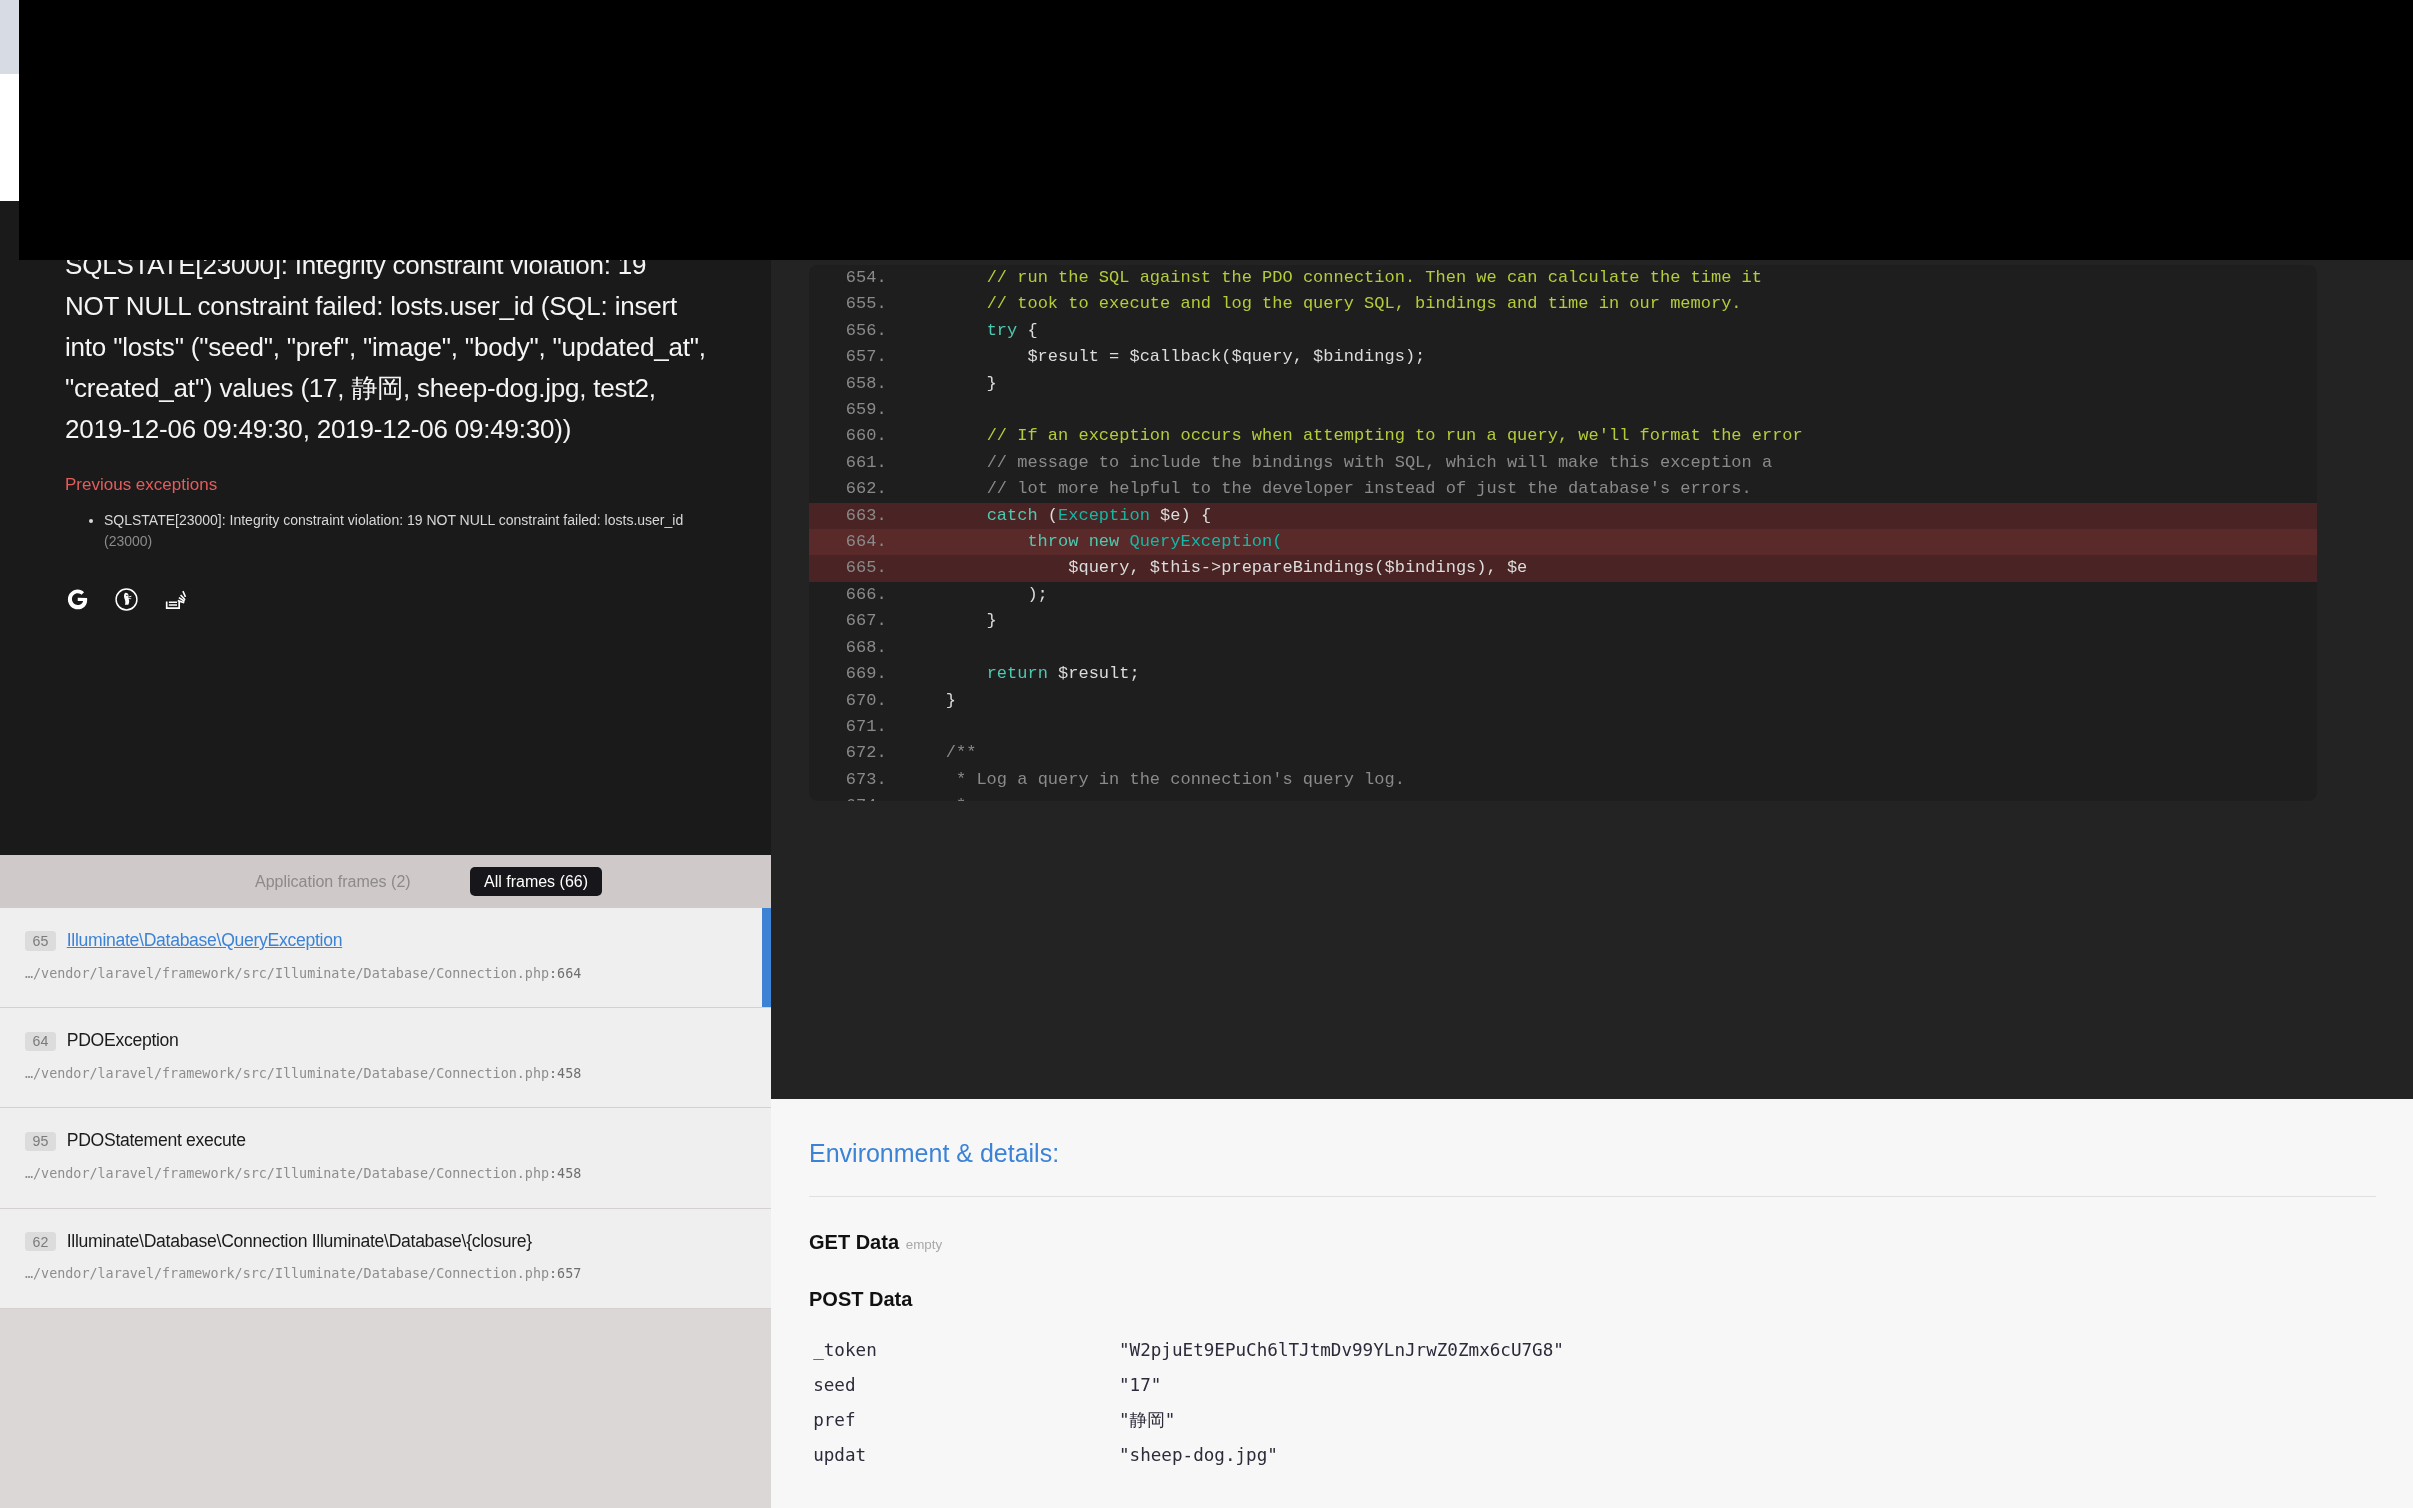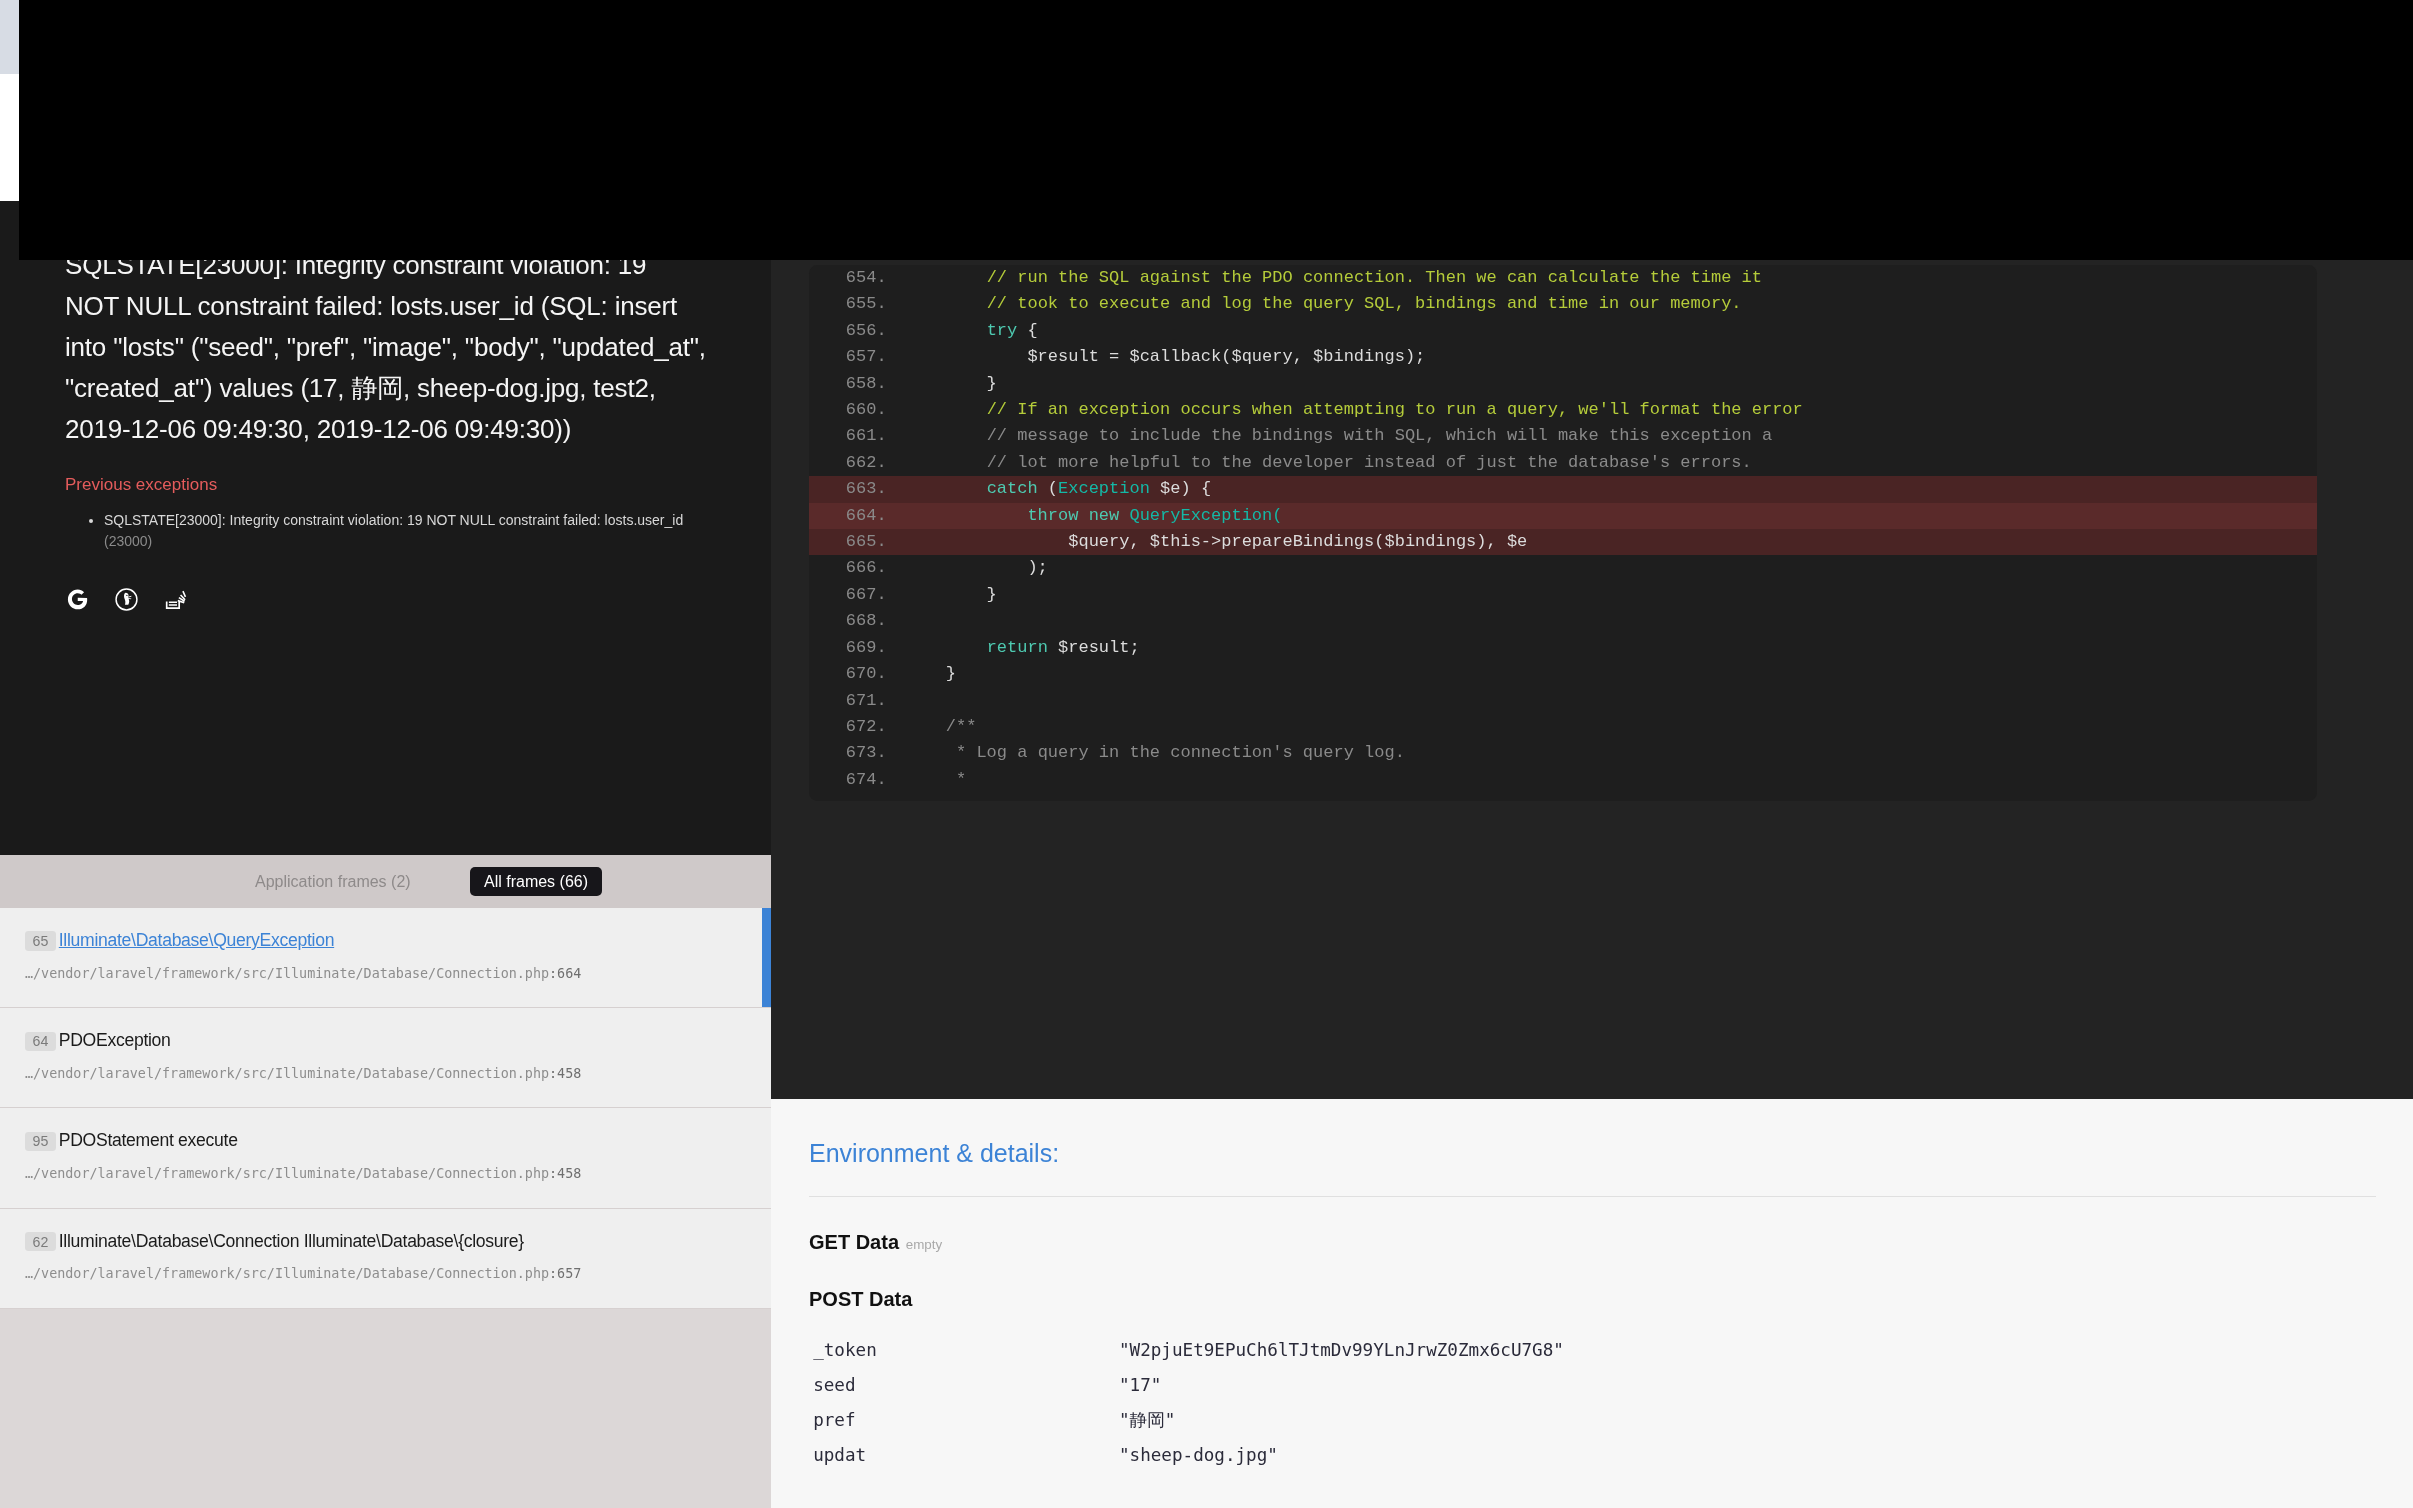--- a/index.html
+++ b/index.html
@@ -38,21 +38,21 @@
   
   .frames-tabs { position:absolute; left:0; top:654px; width:843px; height:53px; background:#cfc9c9;
                  display:flex; align-items:center; justify-content:center; gap:22px; }
   .tab { font-size:16px; color:#8e8a8a; padding:5.9px 14.2px; border-radius:5px; }
   .tab.active { background:#17161a; color:#ffffff;margin-left:23px; }
 
   .frames-list { position:absolute; left:0; top:707px; width:771px; height:600px; background:#dcd7d7; overflow:hidden; }
   .frame { position:relative; background:#efefef; padding:22px 25px 23.5px 25px; border-bottom:0.8px solid #d6d0d0; }
   .frame.active { background:#efefef; }
   .frame.active:after { content:""; position:absolute; right:0; top:0; width:9.2px; height:100%; background:#3c83d6; }
-  .frame-hdr { display:flex; align-items:baseline; gap:3px; }
+  .frame-hdr { display:flex; align-items:baseline; gap:11px; }
   .frame-num { font-size:14.2px; color:#7b7b7b; background:#dcdcdc; border-radius:3.4px; padding:1.7px 7.5px; font-family:"Liberation Sans", sans-serif; }
   .frame-cls { font-size:17.6px; color:#1b1b1b; letter-spacing:-0.3px; }
   .frame-cls.link { color:#3c83d6; text-decoration:underline; }
   .frame-path { margin-top:11.7px; font-family:"DejaVu Sans Mono", monospace; font-size:13.4px;
                 color:#8d8d8d; line-height:21px; word-break:break-all; }
   .frame-path .ln { color:#6f6f6f; }
 
   
   .right-col { position:absolute; left:771px; top:201px; width:1643px; height:898px; background:#232323; }
   .code-wrap { position:absolute; left:38px; top:64px; width:1508px; height:536px;
@@ -189,20 +189,24 @@
         </div>
         <div class="code-line">
           <div class="gut">657.</div>
           <div class="src"><span class="c-var">            $result = $callback($query, $bindings);</span></div>
         </div>
         <div class="code-line">
           <div class="gut">658.</div>
           <div class="src"><span class="c-var">        }</span></div>
         </div>
         <div class="code-line">
+          <div class="gut">659.</div>
+          <div class="src"><span class="c-var"></span></div>
+        </div>
+        <div class="code-line">
           <div class="gut">660.</div>
           <div class="src"><span class="c-var">        </span><span class="c-comment-b">// If an exception occurs when attempting to run a query, we'll format the error</span></div>
         </div>
         <div class="code-line">
           <div class="gut">661.</div>
           <div class="src"><span class="c-var">        </span><span class="c-comment-g">// message to include the bindings with SQL, which will make this exception a</span></div>
         </div>
         <div class="code-line">
           <div class="gut">662.</div>
           <div class="src"><span class="c-var">        </span><span class="c-comment-g">// lot more helpful to the developer instead of just the database's errors.</span></div>

